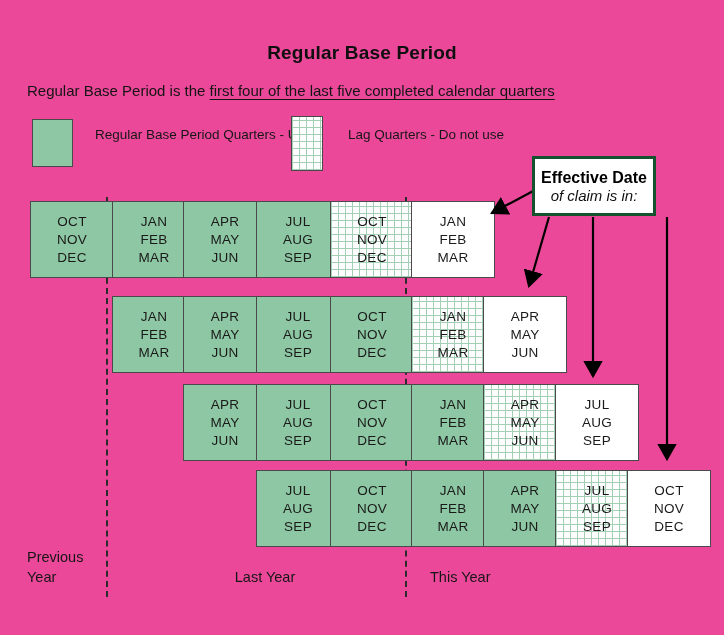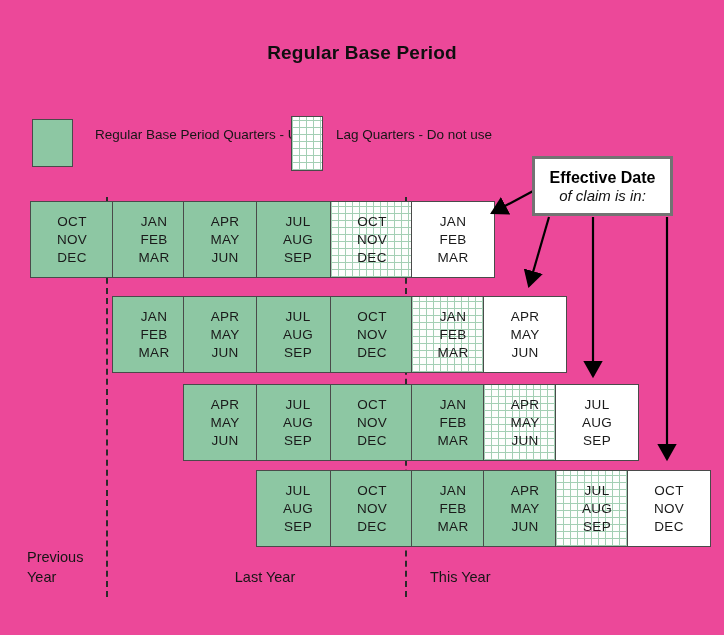--- a/index.html
+++ b/index.html
@@ -19,25 +19,25 @@
 
   
   .sw{position:absolute;border:1px solid var(--box-border);box-sizing:border-box;}
   .sw-use{left:32px;top:119px;width:41px;height:48px;background:var(--use-fill);}
   .sw-lag{left:291px;top:116px;width:32px;height:55px;background:#fff;
     background-image:
       repeating-linear-gradient(0deg, var(--lag-line) 0 1px, transparent 1px 7px),
       repeating-linear-gradient(90deg, var(--lag-line) 0 1px, transparent 1px 7px);}
   .legend-label{position:absolute;font-size:13.5px;color:#161616;}
   .ll-use{left:95px;top:127px;}
-  .ll-lag{left:336px;top:127px;}
-
-  
-  .callout{position:absolute;left:532px;top:156px;width:141px;height:60px;
-    background:#fff;border:3px solid #737373;box-sizing:border-box;z-index:5;
+  .ll-lag{left:348px;top:127px;}
+
+  
+  .callout{position:absolute;left:532px;top:156px;width:124px;height:60px;
+    background:#fff;border:3px solid #14532d;box-sizing:border-box;z-index:5;
     display:flex;flex-direction:column;align-items:center;justify-content:center;}
   .callout .h{font-size:16px;font-weight:bold;line-height:19px;color:#000;}
   .callout .s{font-size:15px;line-height:18px;color:#111;font-style:italic;}
 
   
   .arrows{position:absolute;left:0;top:0;width:724px;height:635px;z-index:3;pointer-events:none;}
 
   
   .vsep{position:absolute;top:197px;height:400px;width:0;border-left:2px dashed #2b2b2b;}
   .vsep1{left:106px;} .vsep2{left:405px;}
@@ -63,20 +63,21 @@
   .y-last{left:180px;top:569px;width:170px;text-align:center;}
   .y-this{left:430px;top:569px;width:170px;text-align:left;}
 </style>
 </head>
 <body>
 
 <div class="canvas">
 
   <div class="title">Regular Base Period</div>
 
+  <div class="subtitle"><span>Regular Base Period is the </span><span class="u">first four of the last five completed calendar quarters</span></div>
 
   <div class="sw sw-use"></div>
   <div class="legend-label ll-use">Regular Base Period Quarters - Use</div>
   <div class="sw sw-lag"></div>
   <div class="legend-label ll-lag">Lag Quarters - Do not use</div>
 
   <svg class="arrows" viewBox="0 0 724 635">
     <defs>
       <marker id="ah" markerWidth="9" markerHeight="9" refX="7" refY="4.5" orient="auto">
         <path d="M0,0 L8,4.5 L0,9 z" fill="#000"></path>

